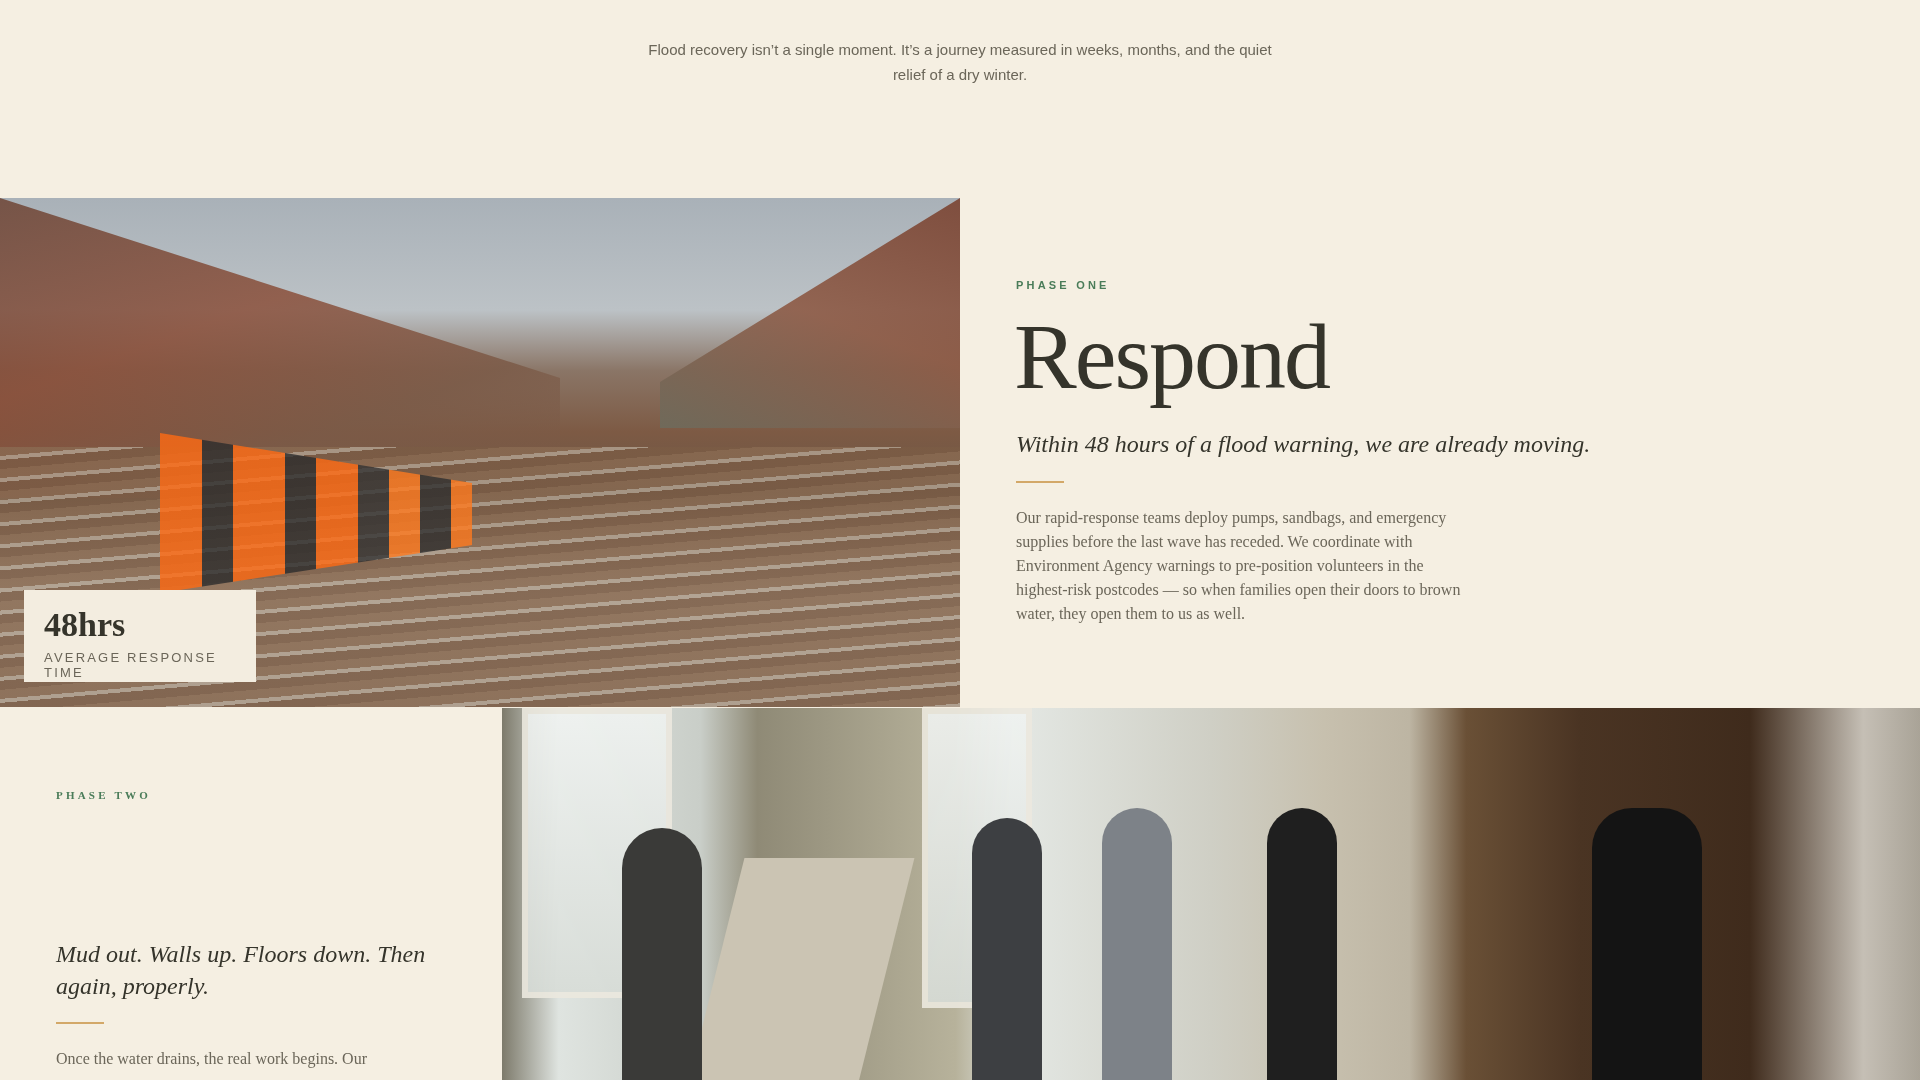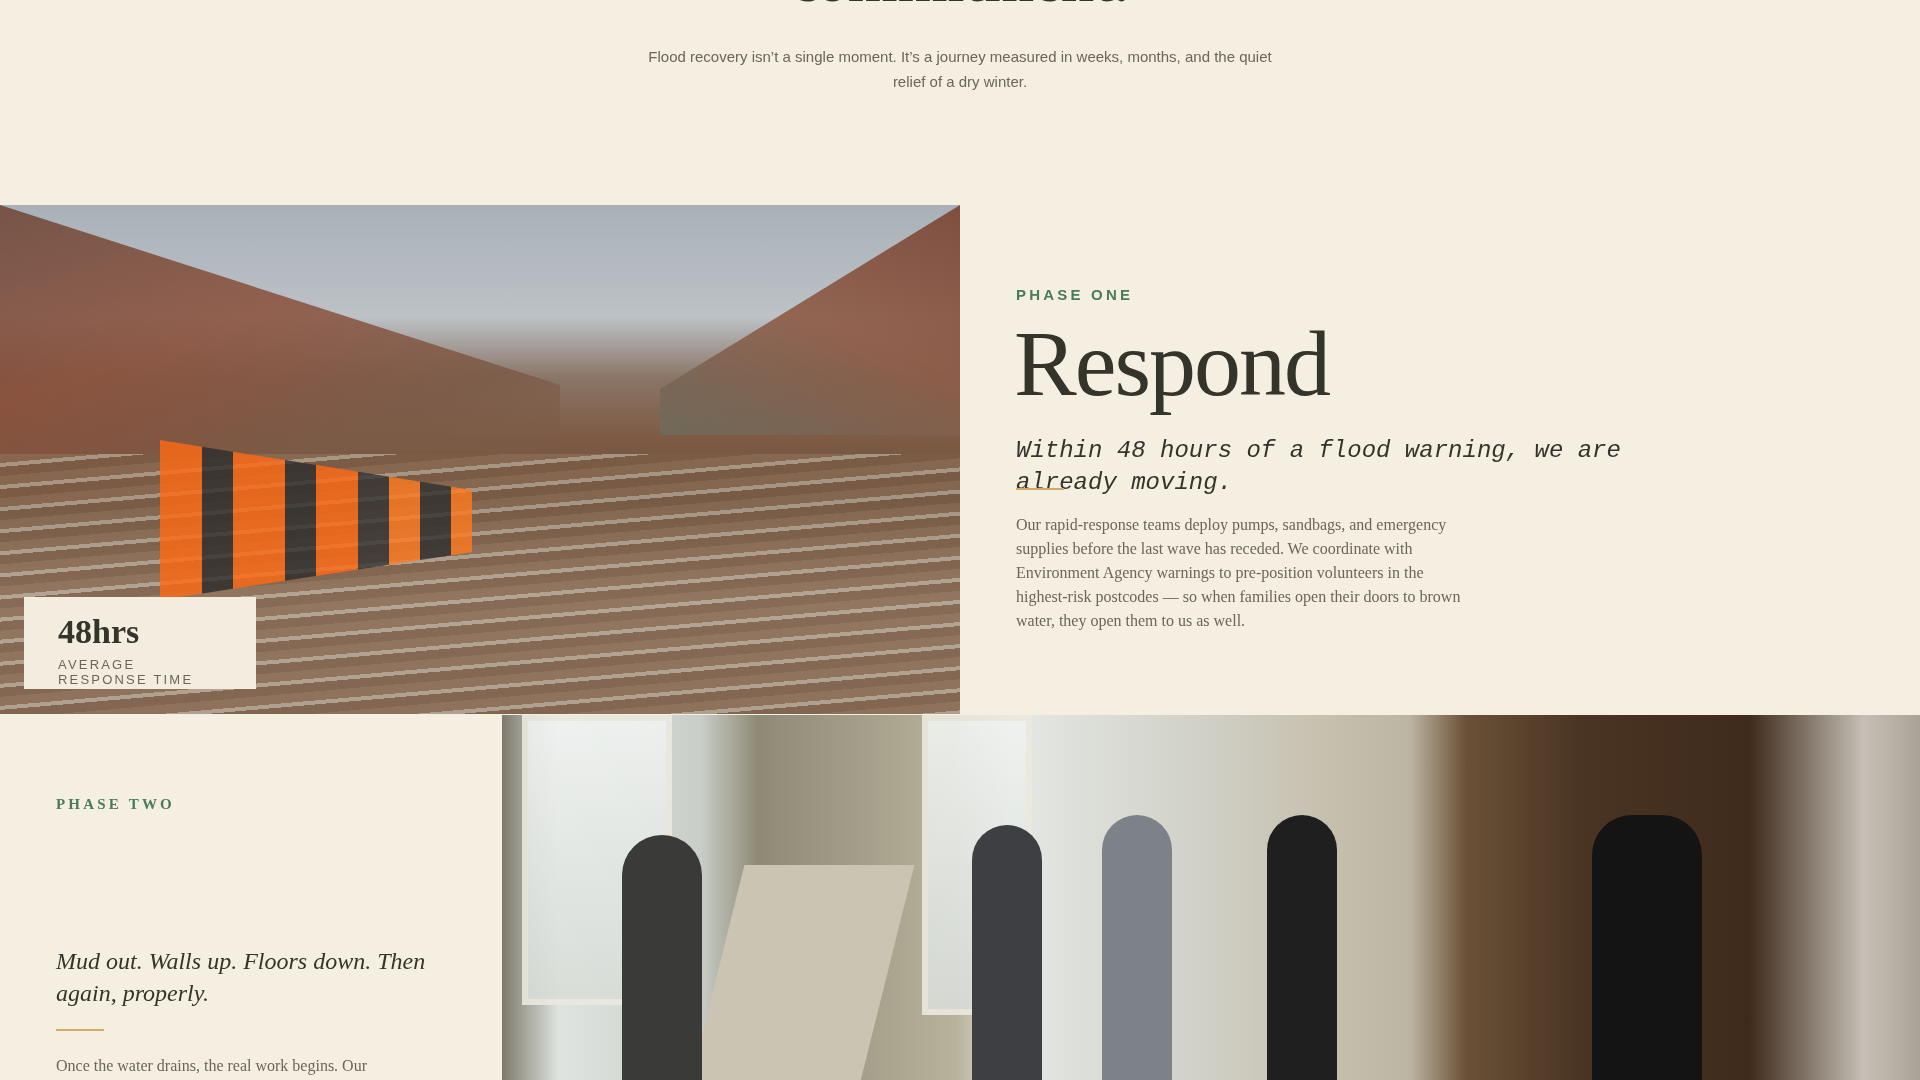--- a/index.html
+++ b/index.html
@@ -1,21 +1,21 @@
 <!DOCTYPE html>
 <html><head>
   <meta charset="utf-8">
   <style>
     * { box-sizing: border-box; margin: 0; padding: 0; }
     html, body {
       width: 1920px; height: 1080px; overflow: hidden;
       background: #f5efe2;
       font-family: "Liberation Sans", sans-serif;
     }
-    .page { position: relative; width: 1920px; height: 876px; margin-top: 7px; }
+    .page { position: relative; width: 1920px; height: 876px; }
 
     .intro-heading {
       position: absolute; left: 0; width: 1920px; top: -62px;
       text-align: center;
       font-family: "Liberation Serif", serif;
       font-size: 60px; color: #35342b; line-height: 72px;
     }
     .intro-text {
       position: absolute; left: 630px; width: 660px; top: 37px;
       text-align: center;
@@ -50,35 +50,35 @@
     .photo-flood .crew {
       position: absolute; left: 160px; top: 195px; width: 520px; height: 200px;
       background: linear-gradient(90deg, #ff6a13 0 8%, #2c2c2c 8% 14%, #ff6a13 14% 24%, #2c2c2c 24% 30%, #ff6a13 30% 38%, #333 38% 44%, #ff7a1f 44% 50%, #2f2f2f 50% 56%, #ff7a1f 56% 60%, transparent 60%);
       clip-path: polygon(0 20%, 60% 45%, 75% 55%, 75% 70%, 0 100%);
       opacity: 0.8;
     }
 
     .stat-card {
       position: absolute; left: 24px; top: 590px; width: 232px; height: 92px;
       background: #f3ede0;
-      padding: 16px 34px;
+      padding: 16px 20px;
     }
     .stat-value {
       font-family: "Liberation Serif", serif; font-weight: bold;
       font-size: 34px; line-height: 38px; color: #35342b;
     }
     .stat-label {
       margin-top: 6px;
       font-size: 13px; letter-spacing: 2.2px; color: #6b6659;
       text-transform: uppercase;
     }
 
     .phase-label {
       position: absolute;
-      font-size: 15px; font-weight: bold; letter-spacing: 3.2px;
+      font-size: 11px; font-weight: bold; letter-spacing: 3.2px;
       color: #4a7c59; text-transform: uppercase;
     }
     .phase-title {
       position: absolute;
       font-family: "Liberation Serif", serif; font-weight: normal;
       font-size: 94px; line-height: 100px; letter-spacing: -2px;
     }
     .phase-sub {
       position: absolute;
       font-family: "Liberation Serif", serif; font-style: italic;
@@ -87,21 +87,21 @@
     .divider {
       position: absolute; width: 48px; height: 2px; background: #d3a868;
     }
     .phase-body {
       position: absolute;
       font-size: 16px; line-height: 24px; color: #6b6659; font-family: Liberation Serif, serif;
     }
 
     .p1-label { left: 1016px; top: 279px; }
     .p1-title { left: 1014px; top: 306px; color: #35342b; }
-    .p1-sub { left: 1016px; top: 428px; width: 700px; font-family: Liberation Mono, monospace; }
+    .p1-sub { left: 1016px; top: 428px; width: 700px; }
     .p1-div { left: 1016px; top: 481px; }
     .p1-body { left: 1016px; top: 506px; width: 450px; }
 
     .p2-label { left: 56px; top: 789px; font-family: Liberation Serif, serif; }
     .p2-title { left: 54px; top: 816px; color: #4a7c59; }
     .p2-sub { left: 56px; top: 938px; width: 390px; }
     .p2-div { left: 56px; top: 1022px; }
     .p2-body { left: 56px; top: 1047px; width: 390px; }
 
     .photo-rebuild {

